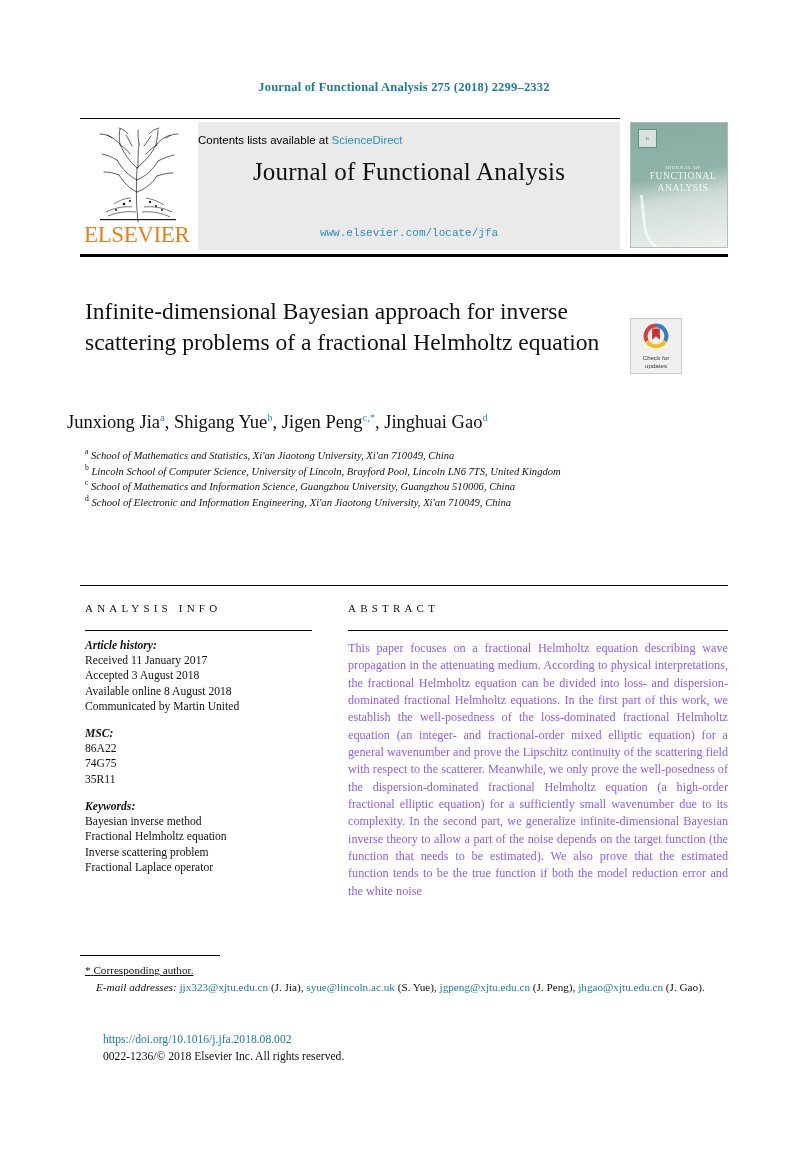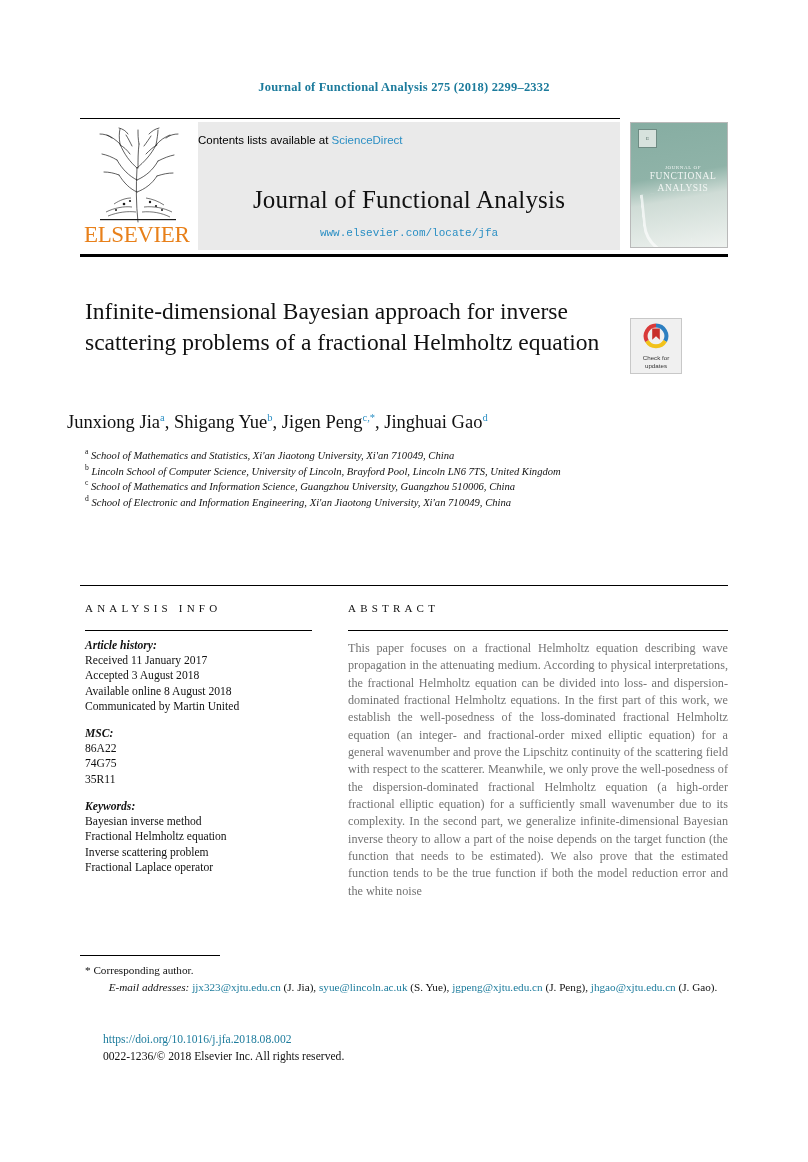--- a/index.html
+++ b/index.html
@@ -96,21 +96,21 @@
     text-align: left;
     font-family: "Liberation Sans", sans-serif;
     font-size: 11.5px;
     color: #000;
   }
   .contents-line .sd {
     color: #2b8fc4;
   }
   .journal-name {
     position: absolute;
-    top: 64px;
+    top: 36px;
     left: 0;
     width: 100%;
     text-align: center;
     font-family: "Liberation Serif", serif;
     font-size: 25px;
     color: #111;
     letter-spacing: 0.2px;
   }
   .journal-url {
     position: absolute;
@@ -316,21 +316,21 @@
     height: 1px;
     background: #000;
     margin-top: 16px;
     margin-bottom: 9px;
   }
   .abs-body {
     font-family: "Liberation Serif", serif;
     font-size: 12.2px;
     line-height: 1.42;
     text-align: justify;
-    color: #737373;
+    color: #8b5cf6;
     margin: 0;
   }
 
   
   .footer-rule {
     position: absolute;
     left: 80px;
     top: 955px;
     width: 140px;
     height: 1px;
@@ -342,24 +342,24 @@
     top: 962px;
     width: 650px;
     font-family: "Liberation Serif", serif;
     font-size: 11.2px;
     line-height: 1.43;
     color: #111;
   }
   .fn-corresponding {
     margin-left: 14px;
     text-indent: -9px;
+    text-decoration: underline;
   }
   .fn-emails {
     margin-top: 1px;
-    text-align: center;
   }
   .fn-emails .indent {
     padding-left: 16px;
   }
   .em-label {
     font-style: italic;
   }
   a.mail, .mail {
     color: #1c7b9c;
     text-decoration: none;

